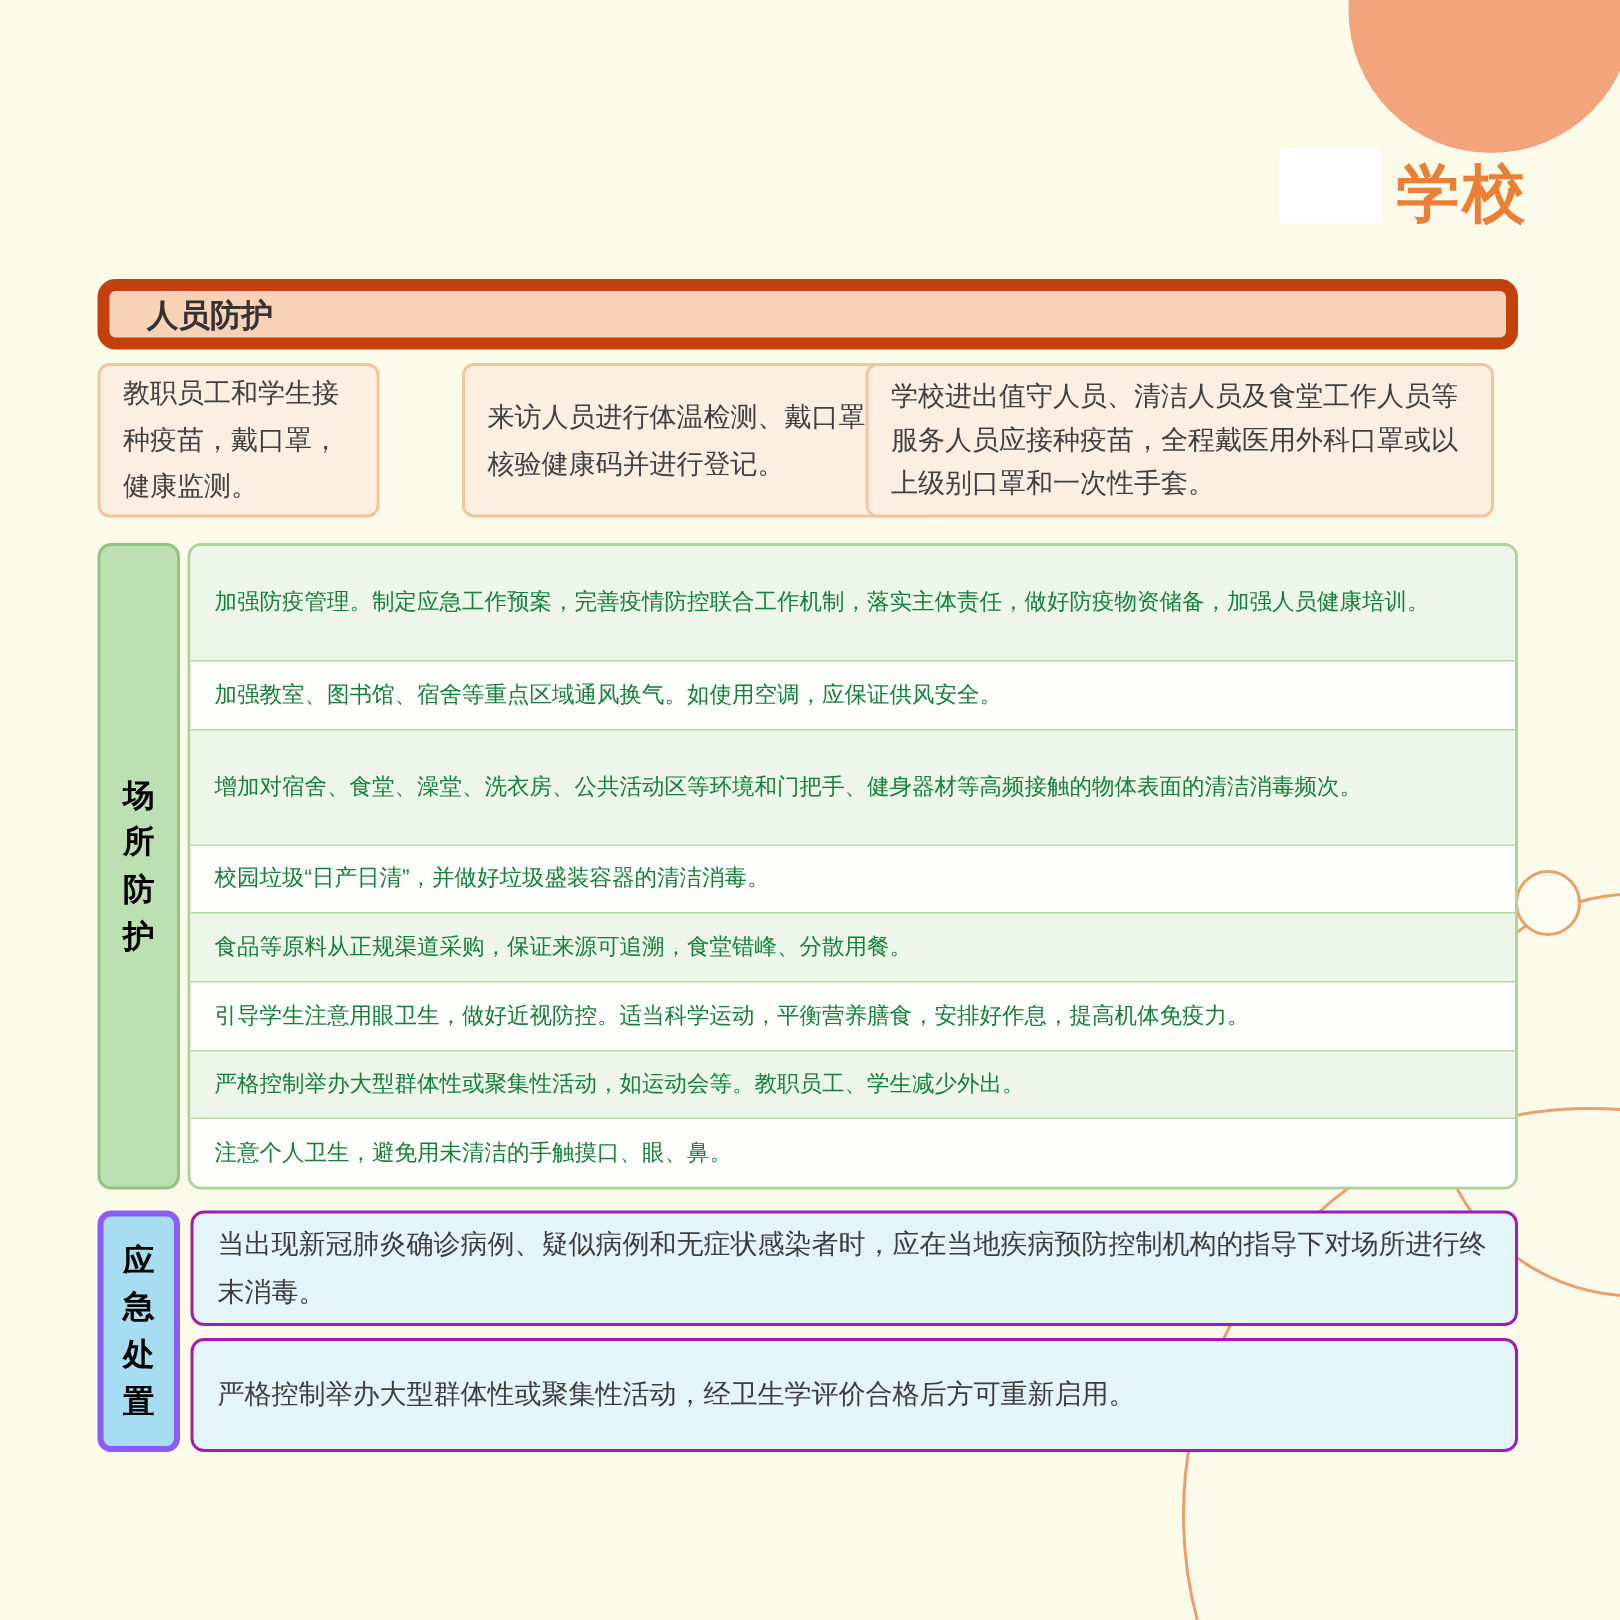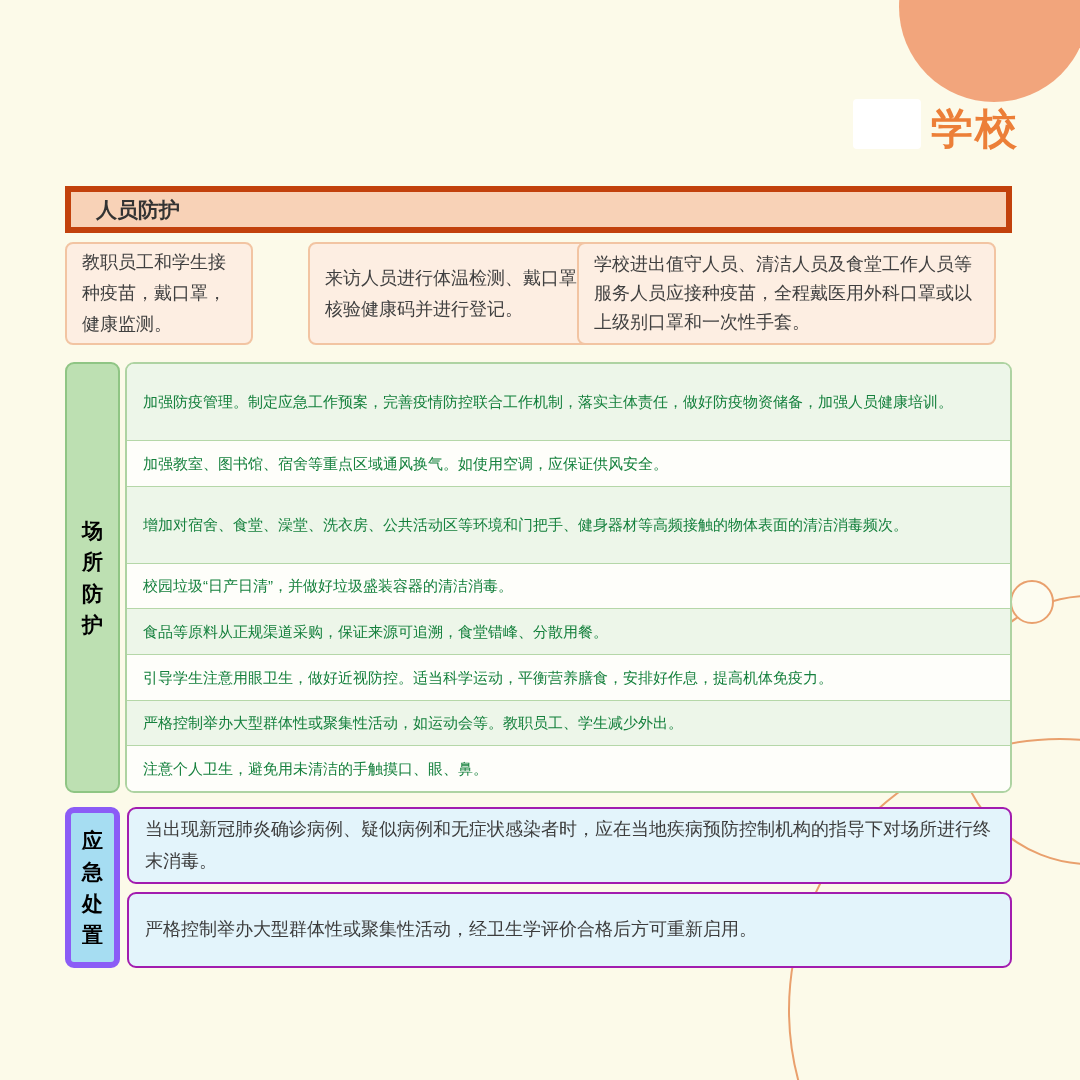--- a/index.html
+++ b/index.html
@@ -36,42 +36,42 @@
     z-index: 1;
   }
   .page-title {
     position: absolute; left: 931px; top: 101px; z-index: 2;
     font-size: 42px; font-weight: 700; color: #ec7f38; letter-spacing: 2px;
   }
 
   
   .section-header {
     position: absolute; left: 65px; top: 186px; width: 947px; height: 47px;
-    background: #f8d2b7; border: 6px solid #c2410c; border-radius: 0;
+    background: #f8d2b7; border: 8px solid #c2410c; border-radius: 12px;
     display: flex; align-items: center; padding-left: 25px;
     font-size: 21px; font-weight: 700; color: #333; z-index: 2;
   }
   .peach-card {
     position: absolute; top: 242px; height: 103px;
     background: #fdeee2; border: 2px solid #f2c4a2; border-radius: 8px;
     padding: 11px 15px; font-size: 18px; line-height: 1.72; color: #404040;
     display: flex; align-items: center; z-index: 2;
   }
   .peach-card.c1 { left: 65px;  width: 188px; }
   .peach-card.c2 { left: 308px; width: 319px; }
   .peach-card.c3 { left: 577px; width: 419px; line-height: 1.6; }
 
   
   .side-label-box {
     position: absolute; left: 65px; width: 55px;
     border-radius: 9px; display: flex; align-items: center; justify-content: center;
     z-index: 2;
   }
   .side-green { top: 362px; height: 431px; background: #bde0b2; border: 2px solid #8fc584; }
-  .side-blue  { top: 807px; height: 161px; background: #a6ddf2; border: 6px solid #8b5cf6; }
+  .side-blue  { top: 807px; height: 161px; background: #a6ddf2; border: 4px solid #8b5cf6; }
   .v-label {
     width: 24px; font-size: 21px; font-weight: 700; color: #000000;
     line-height: 1.5; word-break: break-all; text-align: center;
   }
 
   
   .venue-panel {
     position: absolute; left: 125px; top: 362px; width: 887px; height: 431px;
     border: 2px solid #aed3a2; border-radius: 9px; overflow: hidden;
     display: flex; flex-direction: column; background: #fefefa; z-index: 2;

